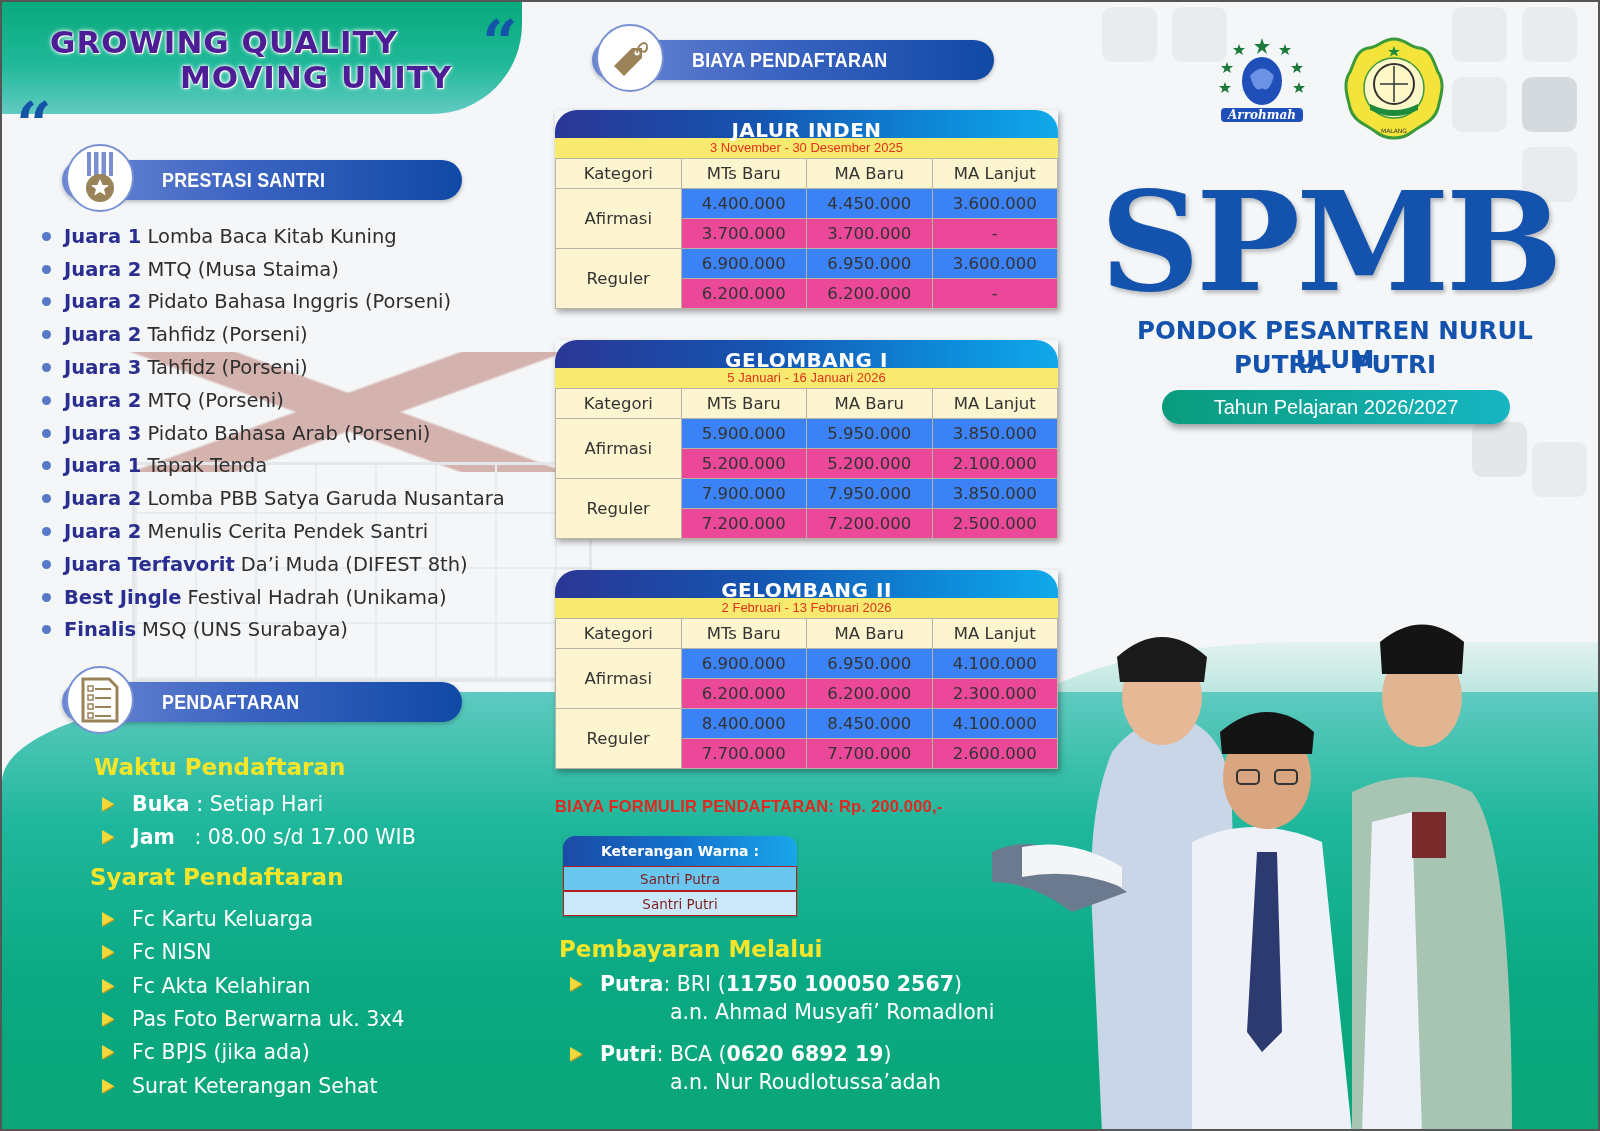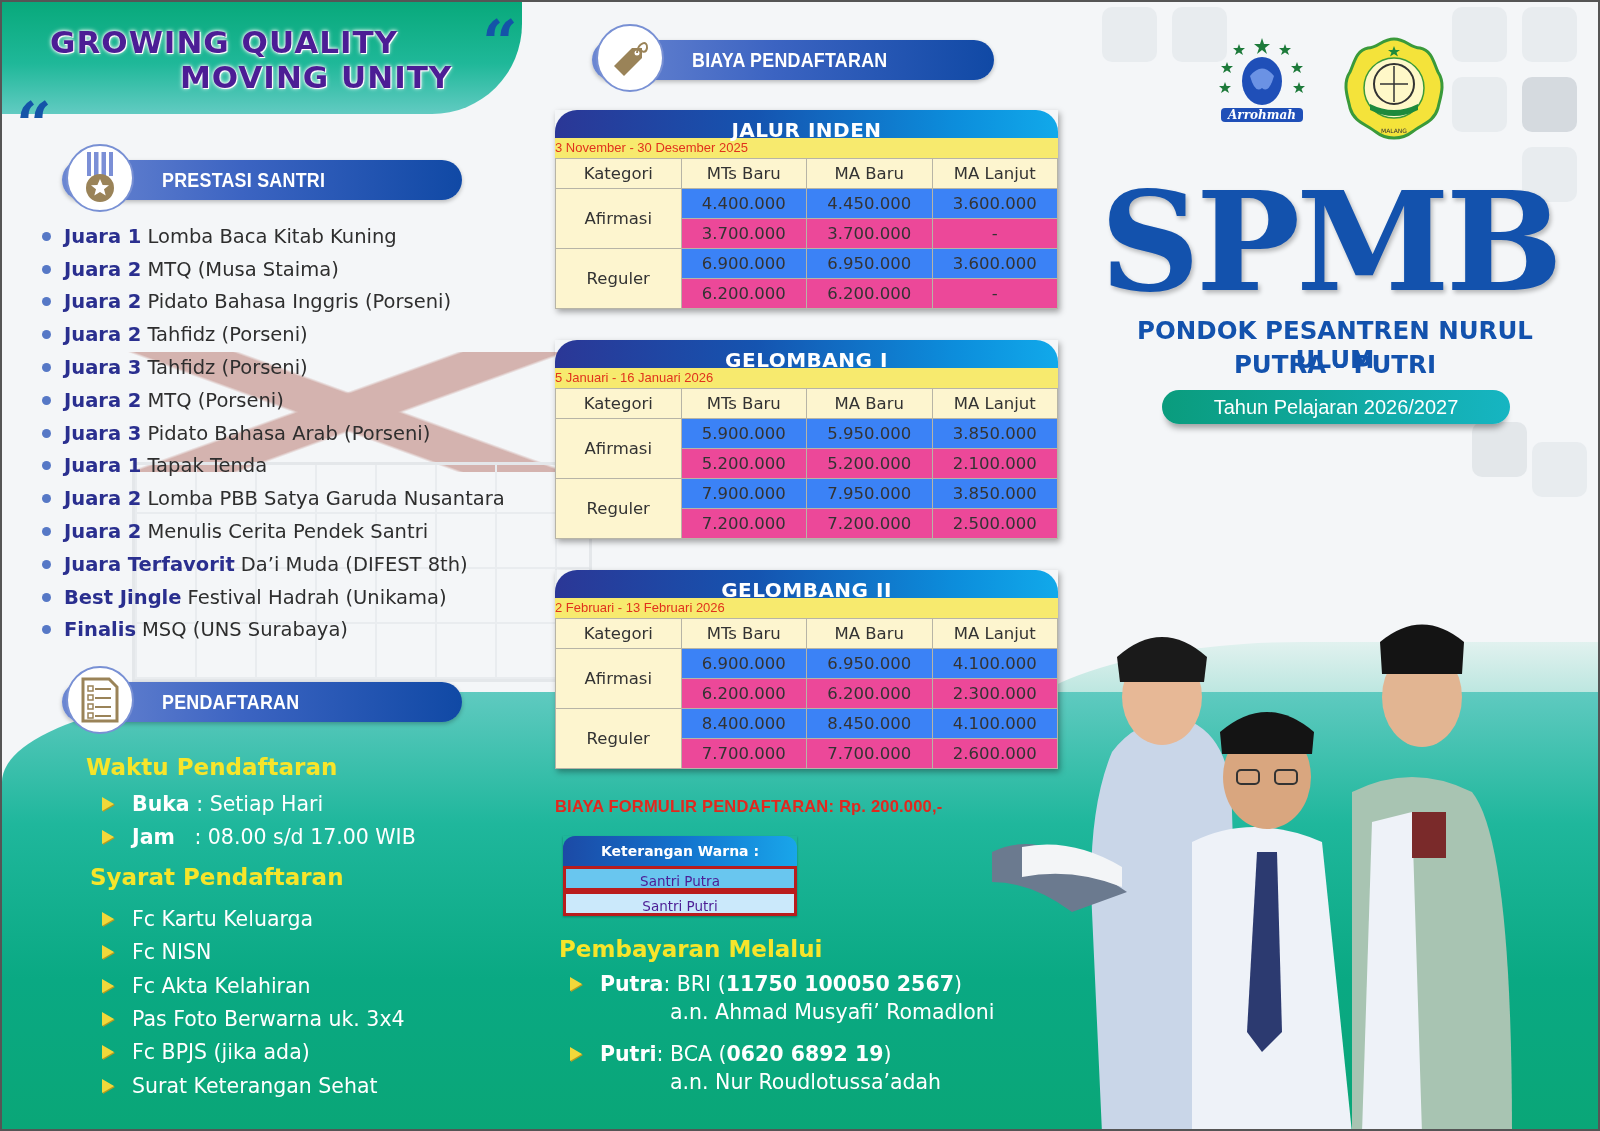--- a/index.html
+++ b/index.html
@@ -61,35 +61,35 @@
   .white-row { position: absolute; color: #fff; font-size: 20.5px; font-family: "DejaVu Sans", sans-serif; display: flex; align-items: center; white-space: nowrap; }
   .white-row b { font-weight: bold; }
   .arrow { width: 0; height: 0; border-top: 7px solid transparent; border-bottom: 7px solid transparent;
     border-left: 12px solid #f2d83a; margin-right: 18px; flex: none; filter: drop-shadow(1px 1px 0 #b99a1e); }
 
   
   .fee-table { position: absolute; left: 553px; width: 503px; box-shadow: 2px 3px 6px rgba(0,0,0,.35); }
   .fee-title { height: 28px; border-radius: 22px 22px 0 0;
     background: linear-gradient(90deg, #2b3796 0%, #1554b0 40%, #0c8edc 80%, #11a9ea 100%);
     color: #fff; font-weight: bold; font-size: 20px; text-align: center; line-height: 40px; letter-spacing: .5px; }
-  .fee-date { height: 20px; background: #f7ea6e; color: #e0321c; font-size: 13px; text-align: left; line-height: 20px;
+  .fee-date { height: 20px; background: #f7ea6e; color: #e0321c; font-size: 13px; text-align: center; line-height: 20px;
     font-family: "Liberation Sans", sans-serif; }
   .fee-table table { width: 100%; border-collapse: collapse; table-layout: fixed; padding-left: 40px; }
   .fee-table td, .fee-table th { border: 1.5px solid #b7b4a6; height: 30px; text-align: center; font-size: 16.5px; color: #333; font-weight: normal; }
   .fee-table th { background: #fdf5cf; }
   .fee-table td.cat { background: #fdf5cf; }
   .fee-table td.putra { background: #3b82f6; }
   .fee-table td.putri { background: #ec4899; margin-top: 28px; }
 
   .form-fee { position: absolute; left: 553px; top: 795px; color: #e1281e; font-weight: bold; font-size: 16.5px; font-family: "Liberation Sans", sans-serif; letter-spacing: .2px; }
 
   .legend { position: absolute; left: 561px; top: 834px; width: 234px; box-shadow: 0 1px 2px rgba(0,0,0,.3); }
   .legend .lh { height: 30px; border-radius: 12px 12px 0 0; background: linear-gradient(90deg, #1c4aa6, #1272cd, #19a6ea);
     color: #fff; font-weight: bold; font-size: 14px; text-align: center; line-height: 30px; }
-  .legend .lr { height: 25px; text-align: center; line-height: 25px; font-size: 13.5px; color: #4c1d95; border: 3px solid #b91c1c; }
+  .legend .lr { height: 25px; text-align: center; line-height: 25px; font-size: 13.5px; color: #7f1d1d; border: 1px solid #b91c1c; }
 
   
   .logo1 { position: absolute; left: 1215px; top: 34px; width: 90px; height: 92px; }
   .logo2 { position: absolute; left: 1338px; top: 34px; width: 108px; height: 106px; }
   .spmb { position: absolute; left: 1098px; top: 172px; font-family: "DejaVu Serif", serif; font-weight: bold;
     font-size: 136px; color: #1352ad; letter-spacing: -4px; line-height: 1; text-shadow: 2px 3px 4px rgba(0,0,0,.25); transform: scaleX(1.02); transform-origin: left; }
   .ponpes { position: absolute; left: 1098px; top: 314px; width: 470px; text-align: center; color: #1352ad; font-weight: bold; font-size: 24.5px; }
   .putraputri { position: absolute; left: 1098px; top: 348px; width: 470px; text-align: center; color: #1352ad; font-weight: bold; font-size: 24.5px; }
   .tahun { position: absolute; left: 1160px; top: 388px; width: 348px; height: 34px; border-radius: 17px;
     background: linear-gradient(90deg, #0a9c7d, #16b5c2); color: #fff; font-size: 20px; text-align: center; line-height: 34px;
@@ -219,21 +219,21 @@
       <rect x="14" y="20" width="16" height="2" fill="#9a8358"></rect>
       <rect x="7" y="27" width="5" height="5" fill="none" stroke="#9a8358" stroke-width="1.5"></rect>
       <rect x="14" y="29" width="16" height="2" fill="#9a8358"></rect>
       <rect x="7" y="36" width="5" height="5" fill="none" stroke="#9a8358" stroke-width="1.5"></rect>
       <rect x="14" y="38" width="16" height="2" fill="#9a8358"></rect>
     </svg>
   </div>
   <div class="label">PENDAFTARAN</div>
 </div>
 
-<div class="yellow-h" style="left:84px;top:752px">Waktu Pendaftaran</div>
+<div class="yellow-h" style="left:92px;top:752px">Waktu Pendaftaran</div>
 <div class="white-row" style="left:100px;top:790px">
   <span class="arrow"></span>
   <b>Buka</b>&nbsp;<span>: Setiap Hari</span>
 </div>
 <div class="white-row" style="left:100px;top:823px">
   <span class="arrow"></span>
   <b>Jam</b>&nbsp;&nbsp;&nbsp;<span>: 08.00 s/d 17.00 WIB</span>
 </div>
 
 <div class="yellow-h" style="left:88px;top:862px">Syarat Pendaftaran</div>

